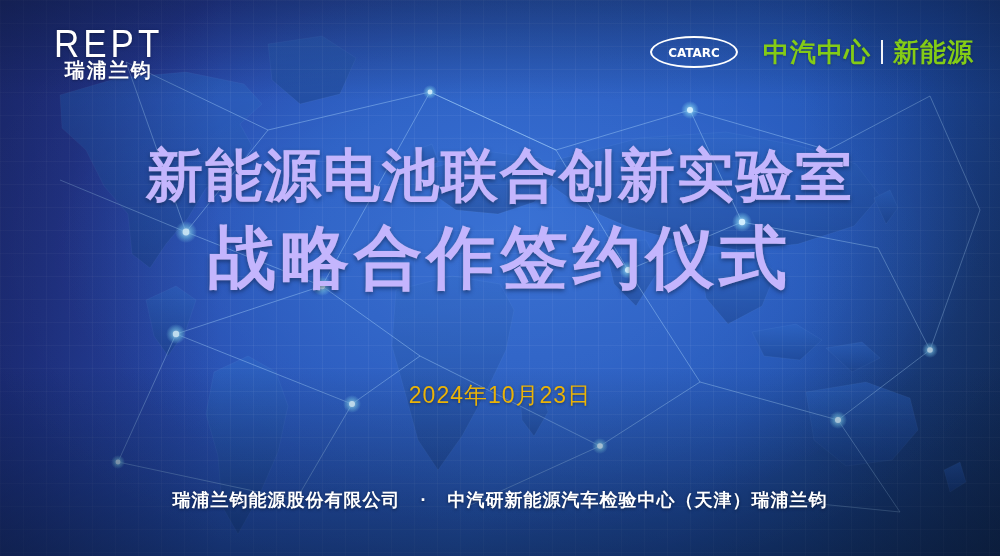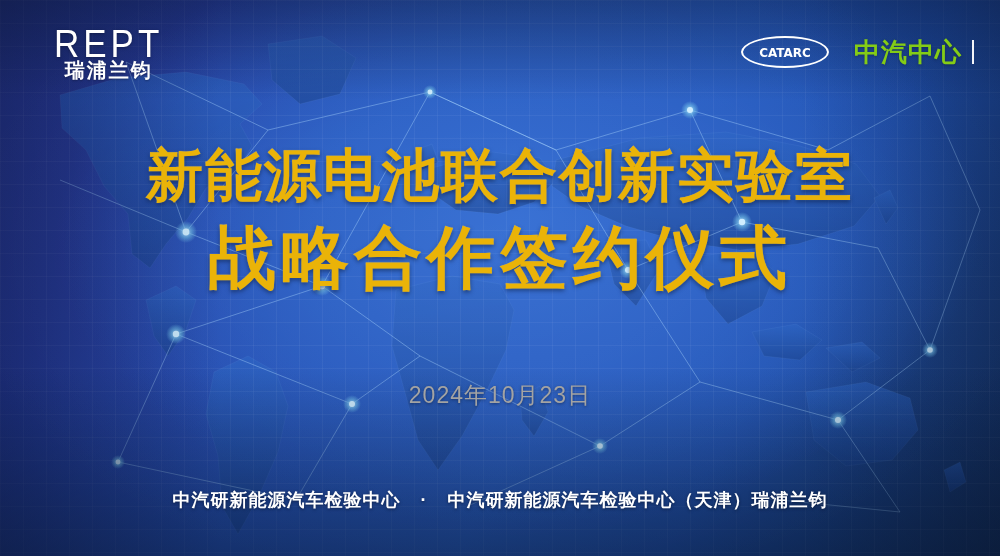--- a/index.html
+++ b/index.html
@@ -113,36 +113,36 @@
     opacity: 0.95;
   }
 
   
   .title-block {
     position: absolute;
     top: 134px; left: 0; right: 0;
     text-align: center;
   }
   .title-line {
-    color: #eab308;
+    color: #c4b5fd;
     font-weight: 700;
     font-size: 57px;
     line-height: 82px;
     letter-spacing: 2px;
     text-shadow:
       0 2px 4px rgba(10,26,60,0.55),
       0 0 1px rgba(255,255,255,0.5);
   }
   .title-line.second { font-size: 68px; letter-spacing: 5px; }
 
   .date-text {
     position: absolute;
     top: 380px; left: 0; right: 0;
     text-align: center;
-    color: #a3a3a3;
+    color: #eab308;
     font-size: 23px;
     letter-spacing: 1px;
     text-shadow: 0 1px 3px rgba(10,26,60,0.55);
   }
 
   .footer-text {
     position: absolute;
     bottom: 44px; left: 0; right: 0;
     text-align: center;
     color: #ffffff;
@@ -263,31 +263,32 @@
       <div class="rept-cn">瑞浦兰钧</div>
     </div>
 
     <div class="catarc-logo">
       <div class="catarc-mark">
         <span>CATARC</span>
       </div>
       <div class="catarc-cn">
         <span>中汽中心</span>
         <span class="catarc-div"></span>
+        <span>新能源</span>
       </div>
     </div>
 
   </div>
 
   <div class="title-block">
     <div class="title-line">新能源电池联合创新实验室</div>
     <div class="title-line second">战略合作签约仪式</div>
   </div>
 
   <div class="date-text">2024年10月23日</div>
 
   <div class="footer-text">
-    <span>中汽研新能源汽车检验中心</span>
+    <span>瑞浦兰钧能源股份有限公司</span>
     <span class="footer-sep">·</span>
     <span>中汽研新能源汽车检验中心（天津）瑞浦兰钧</span>
   </div>
 
 </div>
 
 </body></html>

